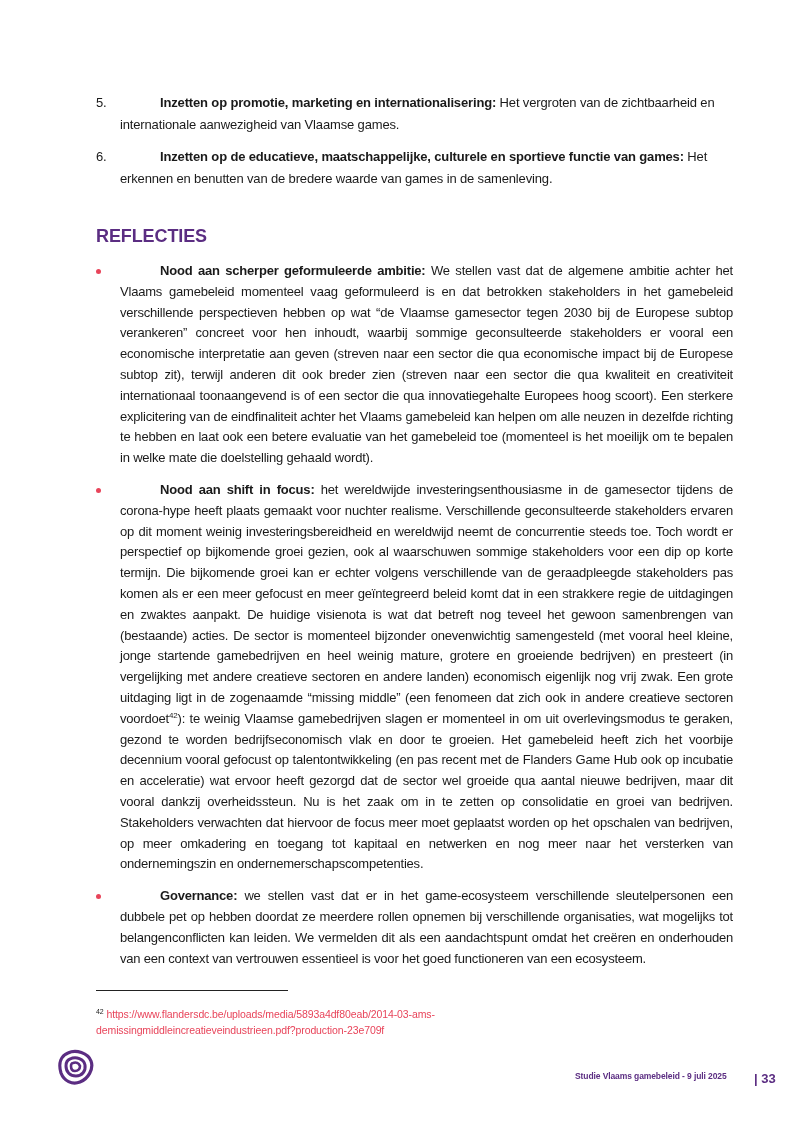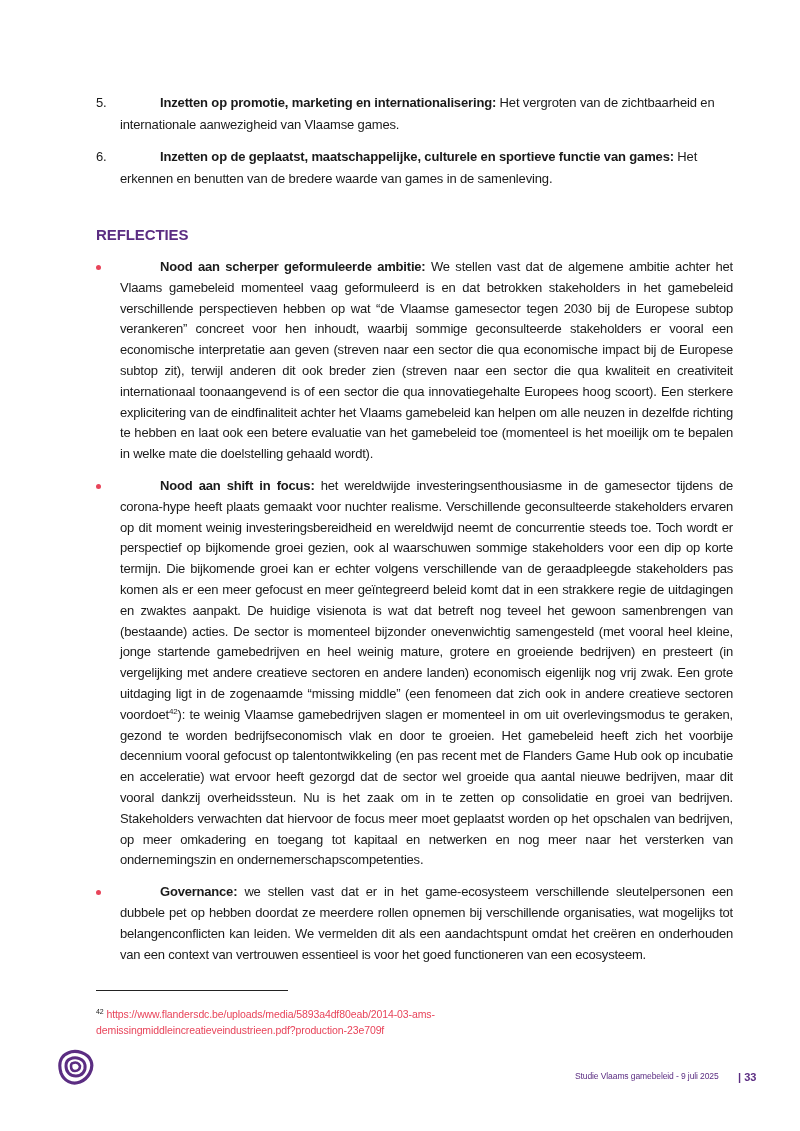--- a/index.html
+++ b/index.html
@@ -3,48 +3,48 @@
   <meta charset="utf-8">
   <style>
     html, body { margin: 0; padding: 0; background: #ffffff; }
     body { width: 800px; height: 1131px; position: relative; overflow: hidden;
            font-family: "Liberation Sans", sans-serif; color: #1a1a1a; }
     .page { position: absolute; left: 0; top: 0; width: 800px; height: 1131px; }
     .content { position: absolute; left: 96px; top: 92px; width: 637px; }
     .numlist { margin: 0; padding: 0; list-style: none; }
     .numlist li { position: relative; padding-left: 24px; font-size: 13px; line-height: 22px; margin-bottom: 10px; letter-spacing: -0.15px; }
     .numlist .num { position: absolute; left: 0; top: 0; }
-    .heading { margin-top: 36px; color: #5b2d82; font-weight: bold; font-size: 15px; letter-spacing: -0.1px; }
+    .heading { margin-top: 36px; color: #5b2d82; font-weight: bold; font-size: 18px; letter-spacing: -0.1px; }
     .bullets { margin: 14px 0 8px 0; padding: 0; list-style: none; }
     .bullets li { position: relative; padding-left: 24px; font-size: 13px; line-height: 20.8px; text-align: justify; margin-bottom: 11px; letter-spacing: -0.2px; }
     .bullets .dot { position: absolute; left: 0; top: 8px; width: 5px; height: 5px; border-radius: 50%; background: #e8445a; }
     b { font-weight: bold; padding-left: 40px; }
     sup { font-size: 8px; line-height: 0; }
     .fn-rule { position: absolute; left: 96px; top: 990px; width: 192px; height: 1px; background: #222; }
     .footnote { position: absolute; left: 96px; top: 1006px; width: 500px; font-size: 10.5px; line-height: 16px; letter-spacing: -0.1px; }
     .footnote sup { font-size: 7px; color: #222; }
     .footnote a { color: #e8445a; }
     .logo { position: absolute; left: 58px; top: 1049px; width: 36px; height: 36px; }
-    .footer-text { position: absolute; left: 567px; top: 1071px; font-size: 8.5px; color: #5b2d82; font-weight: normal; letter-spacing: -0.1px; padding-left: 8px; }
-    .footer-page { position: absolute; left: 738px; top: 1071px; font-size: 11px; color: #5b2d82; font-weight: bold; }
+    .footer-text { position: absolute; left: 567px; top: 1071px; font-size: 8.5px; color: #5b2d82; font-weight: bold; letter-spacing: -0.1px; padding-left: 8px; }
+    .footer-page { position: absolute; left: 754px; top: 1071px; font-size: 13px; color: #5b2d82; font-weight: bold; }
   </style>
 </head>
 <body>
 
 <div class="page">
   <div class="content">
 
     <ol class="numlist">
       <li>
         <span class="num">5.</span>
         <b>Inzetten op promotie, marketing en internationalisering:</b><span> Het vergroten van de zichtbaarheid en internationale aanwezigheid van Vlaamse games.</span>
       </li>
       <li>
         <span class="num">6.</span>
-        <b>Inzetten op de geplaatst, maatschappelijke, culturele en sportieve functie van games:</b><span> Het erkennen en benutten van de bredere waarde van games in de samenleving.</span>
+        <b>Inzetten op de educatieve, maatschappelijke, culturele en sportieve functie van games:</b><span> Het erkennen en benutten van de bredere waarde van games in de samenleving.</span>
       </li>
     </ol>
 
     <div class="heading">REFLECTIES</div>
 
     <ul class="bullets">
       <li>
         <span class="dot"></span>
         <b>Nood aan scherper geformuleerde ambitie:</b><span> We stellen vast dat de algemene ambitie achter het Vlaams gamebeleid momenteel vaag geformuleerd is en dat betrokken stakeholders in het gamebeleid verschillende perspectieven hebben op wat “de Vlaamse gamesector tegen 2030 bij de Europese subtop verankeren” concreet voor hen inhoudt, waarbij sommige geconsulteerde stakeholders er vooral een economische interpretatie aan geven (streven naar een sector die qua economische impact bij de Europese subtop zit), terwijl anderen dit ook breder zien (streven naar een sector die qua kwaliteit en creativiteit internationaal toonaangevend is of een sector die qua innovatiegehalte Europees hoog scoort). Een sterkere explicitering van de eindfinaliteit achter het Vlaams gamebeleid kan helpen om alle neuzen in dezelfde richting te hebben en laat ook een betere evaluatie van het gamebeleid toe (momenteel is het moeilijk om te bepalen in welke mate die doelstelling gehaald wordt).</span>
       </li>

